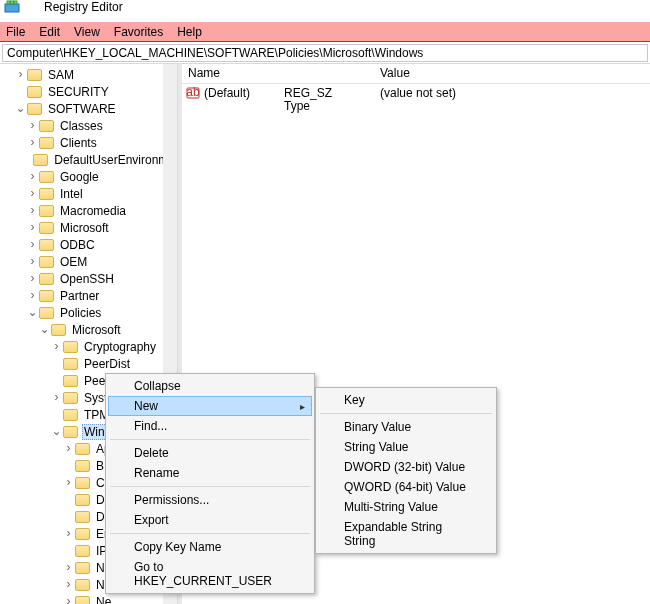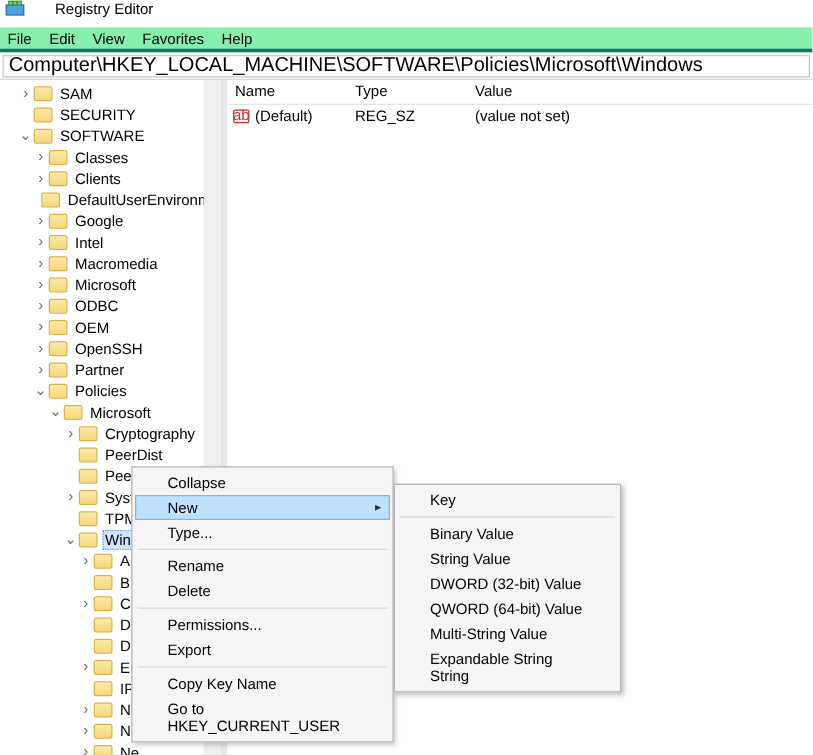--- a/index.html
+++ b/index.html
@@ -1,31 +1,31 @@
 <!DOCTYPE html>
 <html><head>
 <meta charset="utf-8">
 <style>
   * { box-sizing: border-box; margin: 0; padding: 0; font-family: "Segoe UI", Tahoma, sans-serif; font-size: 12px; }
   body { background: #fff; width: 650px; height: 604px; overflow: hidden; user-select: none; }
   .titlebar { display: flex; height: 22px; padding: 0 4px; background: #fff; gap: 20px; }
   .titlebar .icon { width: 16px; height: 16px; margin-right: 4px; }
   .titlebar .title { color: #000; }
-  .menubar { display: flex; align-items: center; height: 20px; padding: 0 6px; background: #86efac; border-bottom: 3px solid #0f766e; }
+  .menubar { display: flex; align-items: center; height: 20px; padding: 0 6px; background: #fca5a5; border-bottom: 1px solid #0f766e; }
   .menubar span { margin-right: 14px; color: #000; }
   .addressbar { display: flex; align-items: center; height: 22px; border-bottom: 1px solid #d9d9d9; background: #fff; }
-  .addressbar input { flex: 1; border: 1px solid #c8c8c8; height: 18px; padding: 1px 4px; margin: 0 2px; font-size: 16px; }
+  .addressbar input { flex: 1; border: 1px solid #c8c8c8; height: 18px; padding: 1px 4px; margin: 0 2px; font-size: 12px; }
   .mainarea { display: flex; height: calc(604px - 64px); }
   .tree { width: 178px; overflow: hidden; border-right: 1px solid #d9d9d9; background: #fff; padding-top: 2px; position: relative; }
   .splitter { width: 4px; background: #e8e8e8; cursor: ew-resize; }
   .list { flex: 1; background: #fff; }
   .listhead { display: flex; border-bottom: 1px solid #e5e5e5; height: 20px; color: #000; }
   .listhead div { padding: 2px 6px; }
   .listhead .c1 { width: 96px; }
-  .listhead .c2 { width: 96px; }
+  .listhead .c2 { width: 96px; margin-top: 33px; }
   .listhead .c3 { flex: 1; }
   .listrow { display: flex; align-items: center; height: 18px; }
   .listrow .c1 { width: 96px; display: flex; align-items: center; padding-left: 4px; }
   .listrow .c2 { width: 96px; padding-left: 6px; }
   .listrow .c3 { flex: 1; padding-left: 6px; }
   .string-icon { width: 14px; height: 14px; margin-right: 4px; }
 
   .row { display: flex; align-items: center; height: 17px; white-space: nowrap; }
   .row .twist { width: 13px; text-align: center; color: #6b6b6b; font-size: 12px; line-height: 13px; }
   .row .twist.none { color: transparent; }
@@ -266,29 +266,29 @@
 
 <div class="ctxmenu primary">
   <div class="item">
       <span>Collapse</span>
     </div>
   <div class="item hover">
       <span>New</span>
       <span class="arrow">▸</span>
     </div>
   <div class="item">
-      <span>Type...</span>
+      <span>Find...</span>
     </div>
   <div class="sep"></div>
   <div class="item">
+      <span>Delete</span>
+    </div>
+  <div class="item">
       <span>Rename</span>
     </div>
-  <div class="item">
-      <span>Delete</span>
-    </div>
   <div class="sep"></div>
   <div class="item">
       <span>Permissions...</span>
     </div>
   <div class="item">
       <span>Export</span>
     </div>
   <div class="sep"></div>
   <div class="item">
       <span>Copy Key Name</span>

